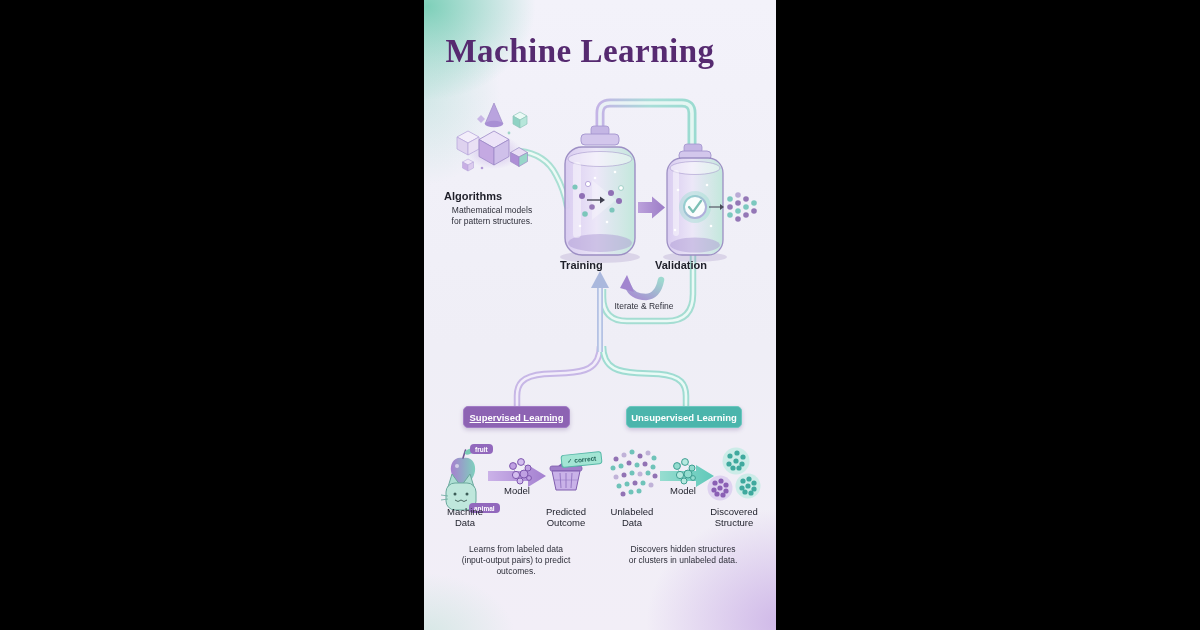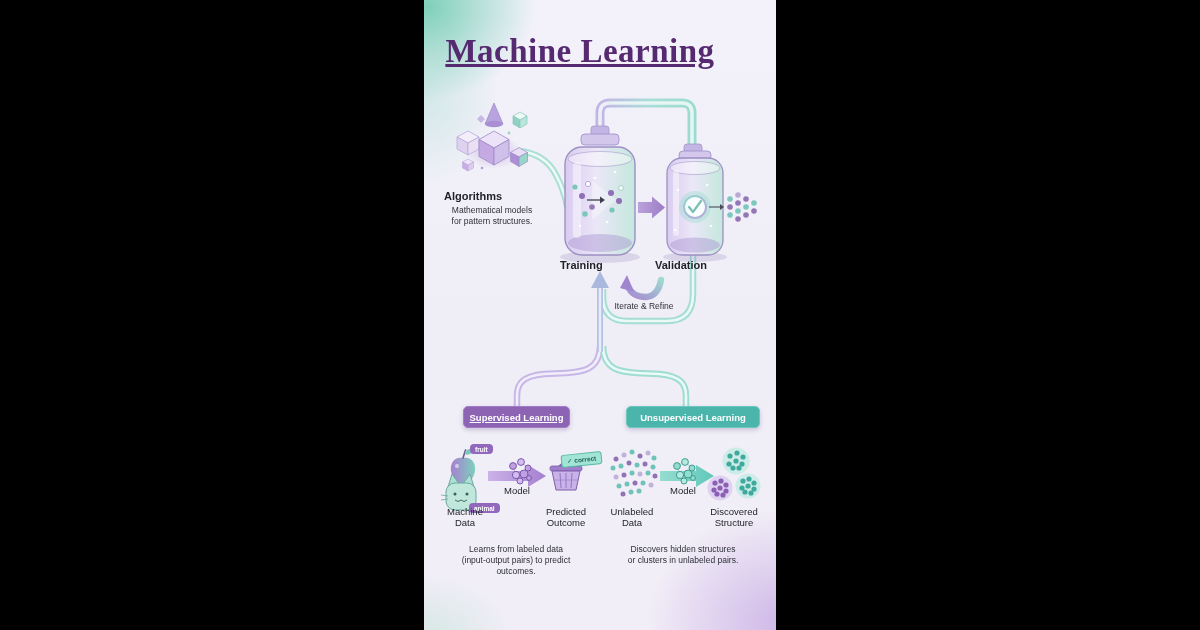--- a/index.html
+++ b/index.html
@@ -13,21 +13,21 @@
     background:
       radial-gradient(150px 130px at 1% 1%, rgba(120,206,182,0.95), rgba(120,206,182,0) 72%),
       radial-gradient(110px 130px at 0% 15%, rgba(150,215,198,0.35), rgba(150,215,198,0) 70%),
       radial-gradient(190px 160px at 102% 99%, rgba(198,170,228,0.8), rgba(198,170,228,0) 72%),
       radial-gradient(130px 90px at 0% 101%, rgba(190,226,214,0.55), rgba(190,226,214,0) 70%),
       linear-gradient(180deg,#f3f2fa 0%,#efeef6 55%,#f2eef7 100%);
   }
   .abs { position:absolute; }
   .title { left:0; top:33px; width:312px; text-align:center;
     font-family:"Liberation Serif","DejaVu Serif",serif; font-weight:600;
-    font-size:33px; color:#562a70; letter-spacing:0.5px;text-decoration:underline; }
+    font-size:33px; color:#562a70; letter-spacing:0.5px; }
   .h-label { font-weight:bold; font-size:11px; color:#1e1f29; }
   .s-label { font-size:9.5px; color:#23242f; text-align:center; line-height:1.18; }
   .xs-text { font-size:8.5px; color:#2e2f3a; text-align:center; line-height:1.3; }
   .badge { height:22px; border-radius:5px; color:#fff; font-weight:bold; font-size:9.5px;
     display:flex; align-items:center; justify-content:center; white-space:nowrap;
     box-shadow:0 2px 4px rgba(90,60,130,0.25); }
   .badge.purple { background:#8d63b3; border:1px solid #a27cc6; }
   .badge.teal { background:#4bb5ac; border:1px solid #6cc7bf; }
   .tag { border-radius:4px; color:#fff; font-weight:bold; font-size:6.5px;
     padding:1.5px 5px; display:inline-block; white-space:nowrap; }
@@ -342,38 +342,38 @@
     <div class="abs xs-text" style="left:18px; top:205px; width:100px;">
       <span style="display:block;">Mathematical models</span>
       <span style="display:block;">for pattern structures.</span>
     </div>
 
     <div class="abs h-label" style="left:136px; top:259px; width:80px;">Training</div>
     <div class="abs h-label" style="left:231px; top:259px; width:80px;">Validation</div>
     <div class="abs xs-text" style="left:184px; top:301px; width:72px;">Iterate &amp; Refine</div>
 
     <div class="abs badge purple" style="left:39px; top:406px; width:107px;text-decoration:underline;">Supervised Learning</div>
-    <div class="abs badge teal" style="left:202px; top:406px; width:134px;">Unsupervised Learning</div>
+    <div class="abs badge teal" style="left:202px; top:406px; width:116px;">Unsupervised Learning</div>
 
     <span class="abs tag purple" style="left:46px; top:444px;">fruit</span>
     <span class="abs tag purple" style="left:45px; top:503px;">animal</span>
     <span class="abs tag mint" style="left:137px; top:453px;">✓ correct</span>
 
     <div class="abs s-label" style="left:63px; top:485px; width:60px;">Model</div>
     <div class="abs s-label" style="left:229px; top:485px; width:60px;">Model</div>
 
     <div class="abs s-label" style="left:17px; top:506px; width:48px;">Machine Data</div>
     <div class="abs s-label" style="left:115px; top:506px; width:54px;">Predicted Outcome</div>
     <div class="abs s-label" style="left:182px; top:506px; width:52px;">Unlabeled Data</div>
     <div class="abs s-label" style="left:282px; top:506px; width:56px;">Discovered Structure</div>
 
     <div class="abs xs-text" style="left:22px; top:544px; width:140px;">
       <span style="display:block;">Learns from labeled data</span>
       <span style="display:block;">(input-output pairs) to predict</span>
       <span style="display:block;">outcomes.</span>
     </div>
     <div class="abs xs-text" style="left:189px; top:544px; width:140px;">
       <span style="display:block;">Discovers hidden structures</span>
-      <span style="display:block;">or clusters in unlabeled pairs.</span>
+      <span style="display:block;">or clusters in unlabeled data.</span>
     </div>
 
   </div>
 </div>
 
 </body></html>

